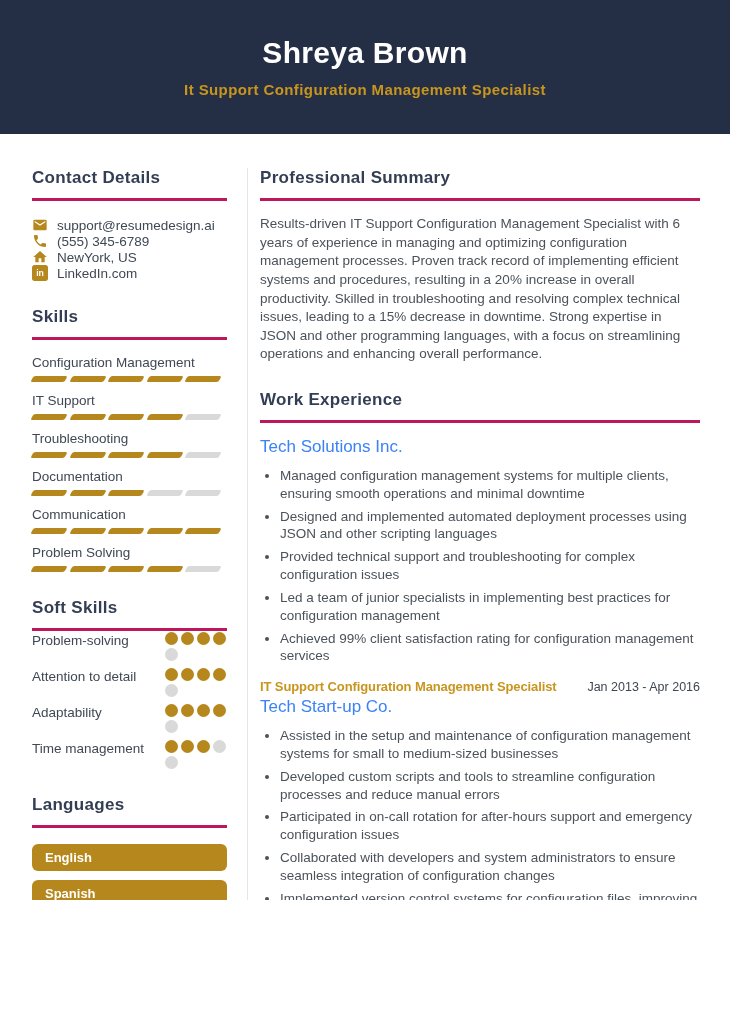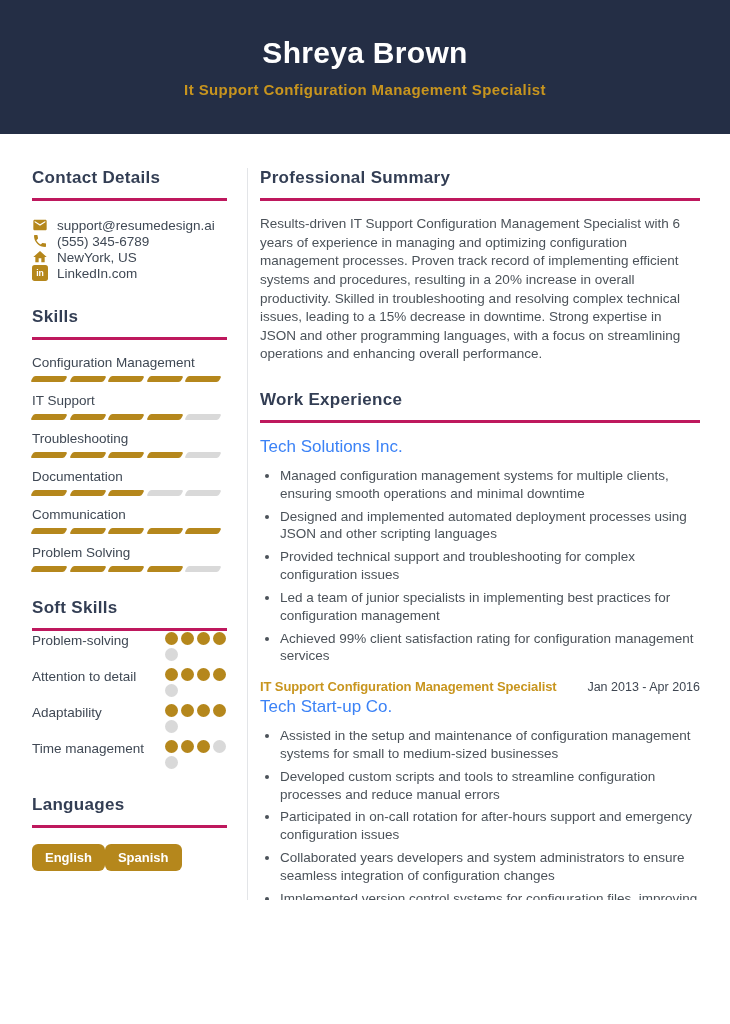--- a/index.html
+++ b/index.html
@@ -36,21 +36,21 @@
   .seg{flex:1;height:6px;border-radius:2px;background:var(--inactive-gray,#d9d9d9);transform:skewX(-28deg);}
   .seg.fill{background:var(--bar-gold,#b5871c);}
   
   .soft-list{margin-top:1px;}
   .soft-row{display:flex;justify-content:space-between;align-items:flex-start;margin-bottom:7px;}
   .soft-label{font-size:13.5px;color:#3f4854;max-width:118px;line-height:1.25;padding-top:1px;}
   .dots{width:62px;display:flex;flex-wrap:wrap;gap:3px;}
   .dot{width:13px;height:13px;border-radius:50%;background:var(--inactive-gray,#d9d9d9);}
   .dot.fill{background:var(--bar-gold,#b5871c);}
   
-  .pill-row{margin-top:16px;display:flex;}
+  .pill-row{margin-top:16px;display:flex;gap:9px;flex-direction:column;}
   .pill{
     background:var(--bar-gold,#b5871c);color:#fff;font-size:13px;font-weight:bold;
     padding:6px 13px;border-radius:6px;border:none;font-family:inherit;
   }
   
   .summary-text{margin:14px 0 0;font-size:13.5px;line-height:1.38;color:#4b5259;}
   .job{margin-top:14px;}
   .job-head,.edu-head{display:flex;justify-content:space-between;align-items:flex-start;gap:10px;}
   .job-title,.edu-degree{font-size:13px;font-weight:bold;color:var(--accent-gold,#c8951e);letter-spacing:-.1px;}
   .date{white-space:nowrap;font-size:12.5px;color:#3f4752;padding-top:1px;}
@@ -257,21 +257,21 @@
             <div class="job">
               <div class="job-head">
                 <div class="job-title">IT Support Configuration Management Specialist</div>
                 <div class="date">Jan 2013 - Apr 2016</div>
               </div>
               <div class="company">Tech Start-up Co.</div>
               <ul>
                 <li>Assisted in the setup and maintenance of configuration management systems for small to medium-sized businesses</li>
                 <li>Developed custom scripts and tools to streamline configuration processes and reduce manual errors</li>
                 <li>Participated in on-call rotation for after-hours support and emergency configuration issues</li>
-                <li>Collaborated years developers and system administrators to ensure seamless integration of configuration changes</li>
+                <li>Collaborated with developers and system administrators to ensure seamless integration of configuration changes</li>
                 <li>Implemented version control systems for configuration files, improving traceability and accountability</li>
               </ul>
             </div>
           </div>
       </section>
 
       <section>
         <h2>Education</h2>
         <div>
             <div class="edu-item">

